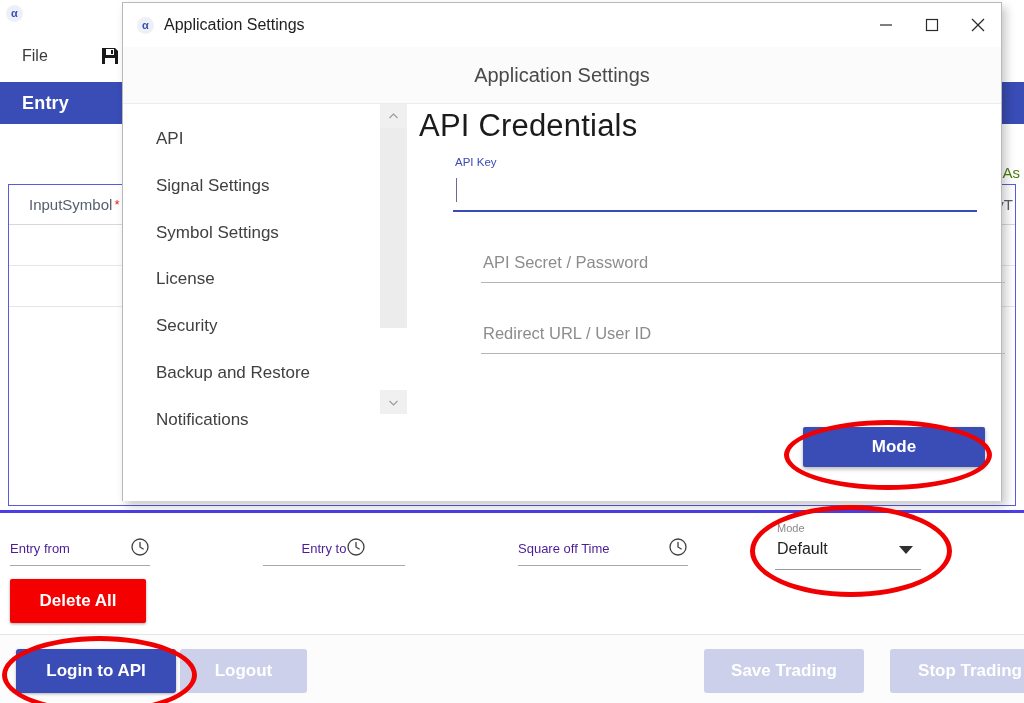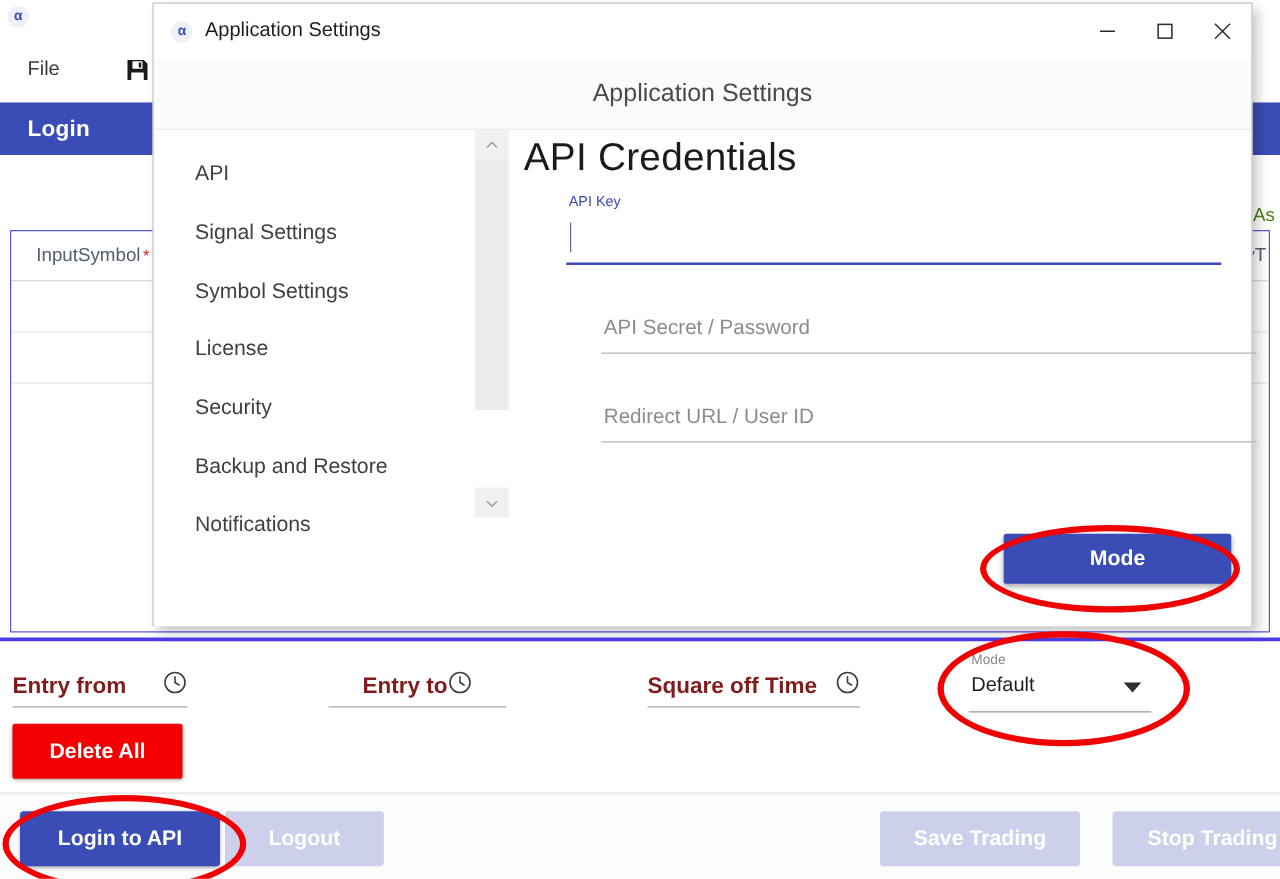--- a/index.html
+++ b/index.html
@@ -152,23 +152,22 @@
   .field {
     position: absolute;
     height: 34px;
     border-bottom: 1px solid #a8a8a8;
     display: flex;
     align-items: center;
     justify-content: space-between;
     box-sizing: border-box;
   }
   .field-label {
-    font-size: 18px;
-    color: #7f1d1d;
-    font-weight: bold;
+    font-size: 13px;
+    color: #4c1d95;
   }
   .f-entryfrom { left: 10px; top: 16px; width: 140px; }
   .f-entryto   { left: 263px; top: 16px; width: 142px; justify-content: center; }
   .f-squareoff { left: 518px; top: 16px; width: 170px; }
 
   .mode-field {
     position: absolute;
     left: 775px; top: 8px;
     width: 146px; height: 46px;
     border-bottom: 1px solid #9a9a9a;
@@ -449,21 +448,21 @@
         <svg width="20" height="20" viewBox="0 0 20 20">
           <path d="M2 2h13l3 3v13H2z" fill="#1a1a1a"></path>
           <rect x="6" y="3" width="8" height="6" fill="#ffffff"></rect>
           <rect x="11" y="4" width="2" height="4" fill="#1a1a1a"></rect>
           <rect x="5" y="12" width="10" height="6" fill="#ffffff"></rect>
         </svg>
       </span>
     </div>
 
     <div class="bg-tabbar">
-      <span class="tab-active">Login</span>
+      <span class="tab-active">Entry</span>
     </div>
 
     <div class="bg-content">
       <span class="assign-link">As</span>
 
       <div class="grid-box">
         <div class="grid-header">
           <div class="grid-col col-inputsymbol">
             <span>InputSymbol</span>
             <span class="req-star">*</span>

